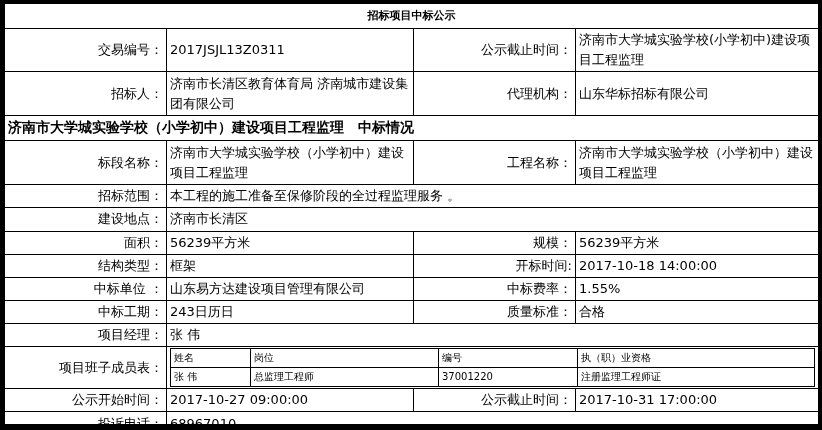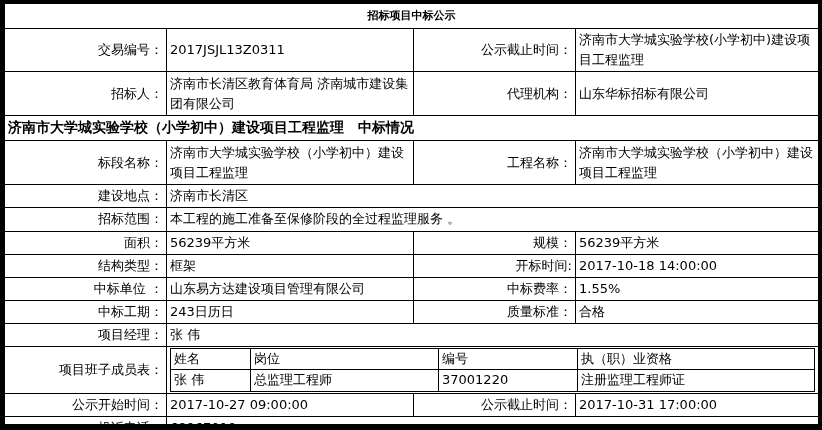--- a/index.html
+++ b/index.html
@@ -45,21 +45,21 @@
     padding-left: 2px;
   }
   td.lbl { text-align: right; }
   td.val { text-align: left; }
   td.nest { padding: 0; }
   table.sub {
     width: 100%;
     height: 100%;
     border-collapse: collapse;
     table-layout: fixed;
-    font-size: 13px;
+    font-size: 10px;
   }
   table.sub td {
     border: 1px solid #000;
     padding: 1px 3px;
     vertical-align: middle;
     line-height: 1.4;
     overflow: hidden;
   }
   tr.h25 { height: 25px; }
   tr.h40 { height: 40px; }
@@ -106,27 +106,27 @@
     </tr>
 
     <tr class="h44">
       <td class="lbl">标段名称：</td>
       <td class="val">济南市大学城实验学校（小学初中）建设项目工程监理</td>
       <td class="lbl">工程名称：</td>
       <td class="val">济南市大学城实验学校（小学初中）建设项目工程监理</td>
     </tr>
 
     <tr class="h22">
+      <td class="lbl">招标范围：</td>
+      <td colspan="3" class="val">本工程的施工准备至保修阶段的全过程监理服务 。</td>
+    </tr>
+
+    <tr class="h22">
       <td class="lbl">建设地点：</td>
       <td colspan="3" class="val">济南市长清区</td>
-    </tr>
-
-    <tr class="h22">
-      <td class="lbl">招标范围：</td>
-      <td colspan="3" class="val">本工程的施工准备至保修阶段的全过程监理服务 。</td>
     </tr>
 
     <tr class="h22">
       <td class="lbl">面积：</td>
       <td class="val">56239平方米</td>
       <td class="lbl">规模：</td>
       <td class="val">56239平方米</td>
     </tr>
 
     <tr class="h22">

